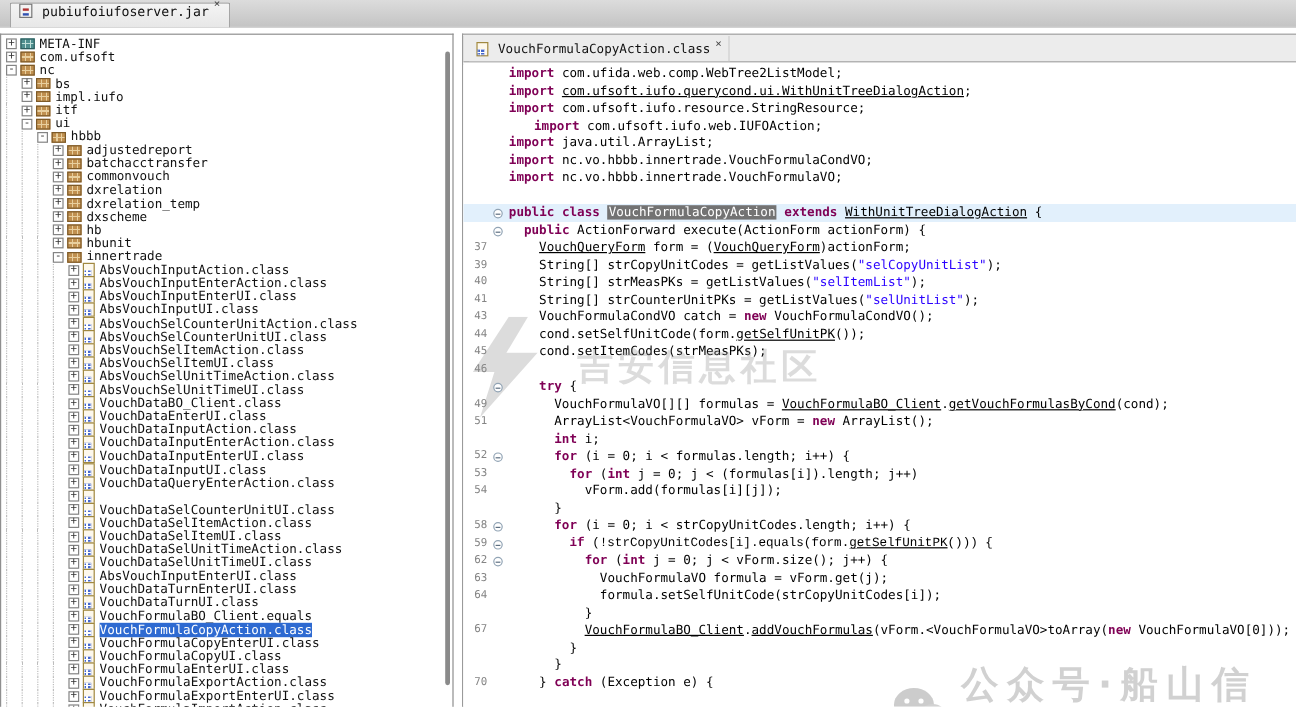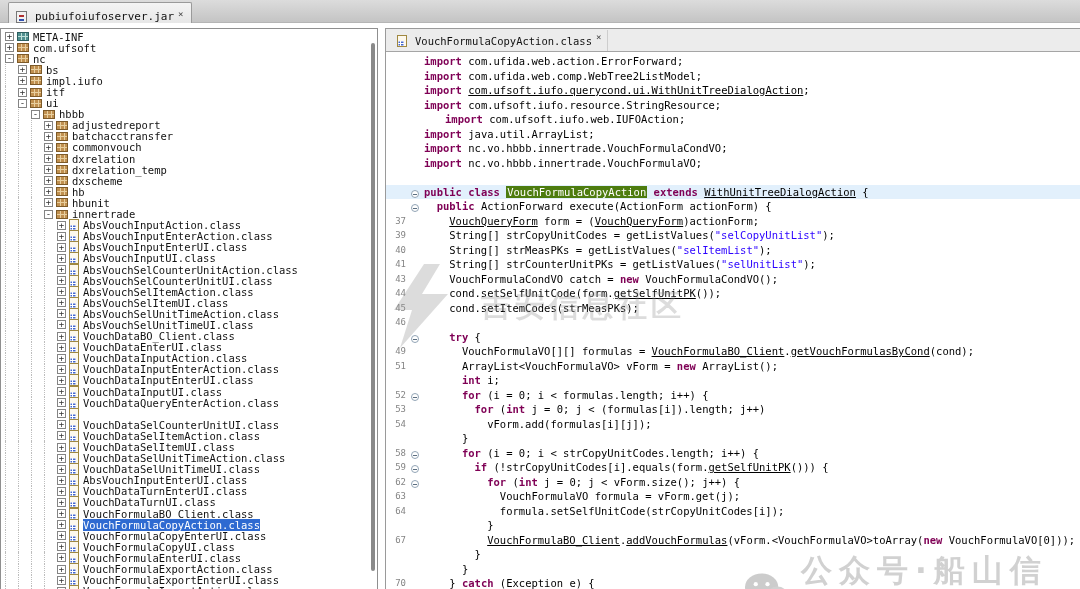--- a/index.html
+++ b/index.html
@@ -5,21 +5,21 @@
   * { margin:0; padding:0; box-sizing:border-box; }
   html,body { width:1080px; height:589px; overflow:hidden; background:#fff;
               font-family:"DejaVu Sans Mono", monospace; }
 
   
   .main-tabbar { position:absolute; left:0; top:0; width:1080px; height:23px;
                  background:linear-gradient(#dcdcdc,#c4c4c4); border-bottom:1px solid #b5b5b5; }
   .jar-tab { position:absolute; left:8px; top:2px; height:21px;
              background:linear-gradient(#f4f4f4,#e7e7e7);
              border:1px solid #9a9a9a; border-bottom:none; border-radius:2px 2px 0 0;
-             display:flex; align-items:flex-end; gap:4px; padding:0 7px; cursor:default; }
+             display:flex; align-items:flex-start; gap:4px; padding:0 7px; cursor:default; }
   .jar-tab .tab-label { font-size:11px; color:#111; }
   .close-x { font-size:9px; color:#444; position:relative; top:-4px; cursor:pointer; }
 
   
   .tree-panel { position:absolute; left:0; top:28px; width:378px; height:561px;
                 background:#fff; border:1px solid #8f8f8f; border-bottom:none; overflow:hidden; }
   .editor-panel { position:absolute; left:385px; top:28px; width:695px; height:561px;
                   background:#fff; border-left:1px solid #9a9a9a; border-top:1px solid #9a9a9a; overflow:hidden; }
 
   
@@ -61,21 +61,21 @@
   .g-num { width:22px; flex:none; text-align:right; padding-right:2px;
            color:#858585; font-size:9px; line-height:15px; }
   .g-fold { width:13px; flex:none; text-align:center; }
   .fold-dot { display:inline-block; width:8px; height:8px; border:1px solid #92a4b5; border-radius:50%;
               position:relative; top:2px; cursor:pointer; background:#fff; }
   .fold-dot::after { content:""; position:absolute; left:1px; right:1px; top:3px; height:1px; background:#5c6e80; }
   .c-text { color:#000; }
   .c-k { color:#7f0055; font-weight:bold; }
   .c-s { color:#2a00ff; }
   .c-l { color:#000; text-decoration:underline;text-align:right; }
-  .c-o { color:#fff; background:#4d7c0f; padding:0 1px; }
+  .c-o { color:#fff; background:#737373; padding:0 1px; }
 
   
   .wm { position:absolute; pointer-events:none; display:flex; align-items:center;
         font-family:"DejaVu Sans", sans-serif; }
   .wm-center { left:0px; top:210px; gap:23px; opacity:0.30; }
   .wm-center .wm-text { font-size:30px; font-weight:bold; color:#8f8f8f; letter-spacing:4px; }
   .wm-corner { left:358px; top:496px; gap:12px; opacity:0.45; }
   .wm-corner .wm-text { font-size:31px; font-weight:bold; color:#9a9a9a; letter-spacing:7px; }
 </style>
 </head>
@@ -442,21 +442,21 @@
         <span class="ticon icon-class"></span>
         <span class="tlabel">VouchDataTurnUI.class</span>
       </div>
       <div class="trow">
         <span class="guide"></span>
         <span class="guide"></span>
         <span class="guide"></span>
         <span class="guide"></span>
         <span class="toggle">+</span>
         <span class="ticon icon-class"></span>
-        <span class="tlabel">VouchFormulaBO_Client.class</span>
+        <span class="tlabel">VouchFormulaBO_Client.equals</span>
       </div>
       <div class="trow">
         <span class="guide"></span>
         <span class="guide"></span>
         <span class="guide"></span>
         <span class="guide"></span>
         <span class="toggle">+</span>
         <span class="ticon icon-class"></span>
         <span class="tlabel sel">VouchFormulaCopyAction.class</span>
       </div>
@@ -539,21 +539,20 @@
         <polygon points="10,26 8,36 20,28" fill="#8f8f8f"></polygon>
         <circle cx="12" cy="12" r="2.2" fill="#ffffff"></circle>
         <circle cx="24" cy="12" r="2.2" fill="#ffffff"></circle>
         <ellipse cx="34" cy="24" rx="11" ry="9.5" fill="#9b9b9b"></ellipse>
         <polygon points="40,31 43,39 33,33" fill="#9b9b9b"></polygon>
         <circle cx="30" cy="22" r="1.6" fill="#ffffff"></circle>
         <circle cx="38" cy="22" r="1.6" fill="#ffffff"></circle>
       </svg>
       <span class="wm-text">公众号·船山信安</span>
     </div>
-  <div class="cline"><span class="g-num"></span><span class="g-fold"></span><span class="c-text" style="padding-left: 3px;"><span class="c-k">import </span><span class="c-p">com.ufida.web.action.ErrorForward;</span></span></div>
       <div class="cline"><span class="g-num"></span><span class="g-fold"></span><span class="c-text" style="padding-left: 3px;"><span class="c-k">import </span><span class="c-p">com.ufida.web.comp.WebTree2ListModel;</span></span></div>
       <div class="cline"><span class="g-num"></span><span class="g-fold"></span><span class="c-text" style="padding-left: 3px;"><span class="c-k">import </span><span class="c-l">com.ufsoft.iufo.querycond.ui.WithUnitTreeDialogAction</span><span class="c-p">;</span></span></div>
       <div class="cline"><span class="g-num"></span><span class="g-fold"></span><span class="c-text" style="padding-left: 3px;"><span class="c-k">import </span><span class="c-p">com.ufsoft.iufo.resource.StringResource;</span></span></div>
       <div class="cline"><span class="g-num"></span><span class="g-fold"></span><span class="c-text" style="padding-left: 3px; margin-left: 21px;"><span class="c-k">import </span><span class="c-p">com.ufsoft.iufo.web.IUFOAction;</span></span></div>
       <div class="cline"><span class="g-num"></span><span class="g-fold"></span><span class="c-text" style="padding-left: 3px;"><span class="c-k">import </span><span class="c-p">java.util.ArrayList;</span></span></div>
       <div class="cline"><span class="g-num"></span><span class="g-fold"></span><span class="c-text" style="padding-left: 3px;"><span class="c-k">import </span><span class="c-p">nc.vo.hbbb.innertrade.VouchFormulaCondVO;</span></span></div>
       <div class="cline"><span class="g-num"></span><span class="g-fold"></span><span class="c-text" style="padding-left: 3px;"><span class="c-k">import </span><span class="c-p">nc.vo.hbbb.innertrade.VouchFormulaVO;</span></span></div>
       <div class="cline"><span class="g-num"></span><span class="g-fold"></span><span class="c-text" style="padding-left: 3px;"></span></div>
       <div class="cline cur"><span class="g-num"></span><span class="g-fold"><span class="fold-dot"></span></span><span class="c-text" style="padding-left: 3px;"><span class="c-k">public class </span><span class="c-o">VouchFormulaCopyAction</span><span class="c-k"> extends </span><span class="c-l">WithUnitTreeDialogAction</span><span class="c-p"> {</span></span></div>
       <div class="cline"><span class="g-num"></span><span class="g-fold"><span class="fold-dot"></span></span><span class="c-text" style="padding-left: 15.64px;"><span class="c-k">public</span><span class="c-p"> ActionForward execute(ActionForm actionForm) {</span></span></div>
@@ -567,21 +566,21 @@
       <div class="cline"><span class="g-num">46</span><span class="g-fold"></span></div>
       <div class="cline"><span class="g-num"></span><span class="g-fold"><span class="fold-dot"></span></span><span class="c-text" style="padding-left: 28.28px;"><span class="c-k">try</span><span class="c-p"> {</span></span></div>
       <div class="cline"><span class="g-num">49</span><span class="g-fold"></span><span class="c-text" style="padding-left: 40.92px;"><span class="c-p">VouchFormulaVO[][] formulas = </span><span class="c-l">VouchFormulaBO_Client</span><span class="c-p">.</span><span class="c-l">getVouchFormulasByCond</span><span class="c-p">(cond);</span></span></div>
       <div class="cline"><span class="g-num">51</span><span class="g-fold"></span><span class="c-text" style="padding-left: 40.92px;"><span class="c-p">ArrayList&lt;VouchFormulaVO&gt; vForm = </span><span class="c-k">new</span><span class="c-p"> ArrayList();</span></span></div>
       <div class="cline"><span class="g-num"></span><span class="g-fold"></span><span class="c-text" style="padding-left: 40.92px;"><span class="c-k">int</span><span class="c-p"> i;</span></span></div>
       <div class="cline"><span class="g-num">52</span><span class="g-fold"><span class="fold-dot"></span></span><span class="c-text" style="padding-left: 40.92px;"><span class="c-k">for</span><span class="c-p"> (i = 0; i &lt; formulas.length; i++) {</span></span></div>
       <div class="cline"><span class="g-num">53</span><span class="g-fold"></span><span class="c-text" style="padding-left: 53.56px;"><span class="c-k">for</span><span class="c-p"> (</span><span class="c-k">int</span><span class="c-p"> j = 0; j &lt; (formulas[i]).length; j++)</span></span></div>
       <div class="cline"><span class="g-num">54</span><span class="g-fold"></span><span class="c-text" style="padding-left: 66.2px;"><span class="c-p">vForm.add(formulas[i][j]);</span></span></div>
       <div class="cline"><span class="g-num"></span><span class="g-fold"></span><span class="c-text" style="padding-left: 40.92px;"><span class="c-p">}</span></span></div>
       <div class="cline"><span class="g-num">58</span><span class="g-fold"><span class="fold-dot"></span></span><span class="c-text" style="padding-left: 40.92px;"><span class="c-k">for</span><span class="c-p"> (i = 0; i &lt; strCopyUnitCodes.length; i++) {</span></span></div>
-      <div class="cline"><span class="g-num">59</span><span class="g-fold"><span class="fold-dot"></span></span><span class="c-text" style="padding-left: 53.56px;"><span class="c-k">if</span><span class="c-p"> (!strCopyUnitCodes[i].equals(form.</span><span class="c-l">getSelfUnitPK</span><span class="c-p">())) {</span></span></div>
+      <div class="cline"><span class="g-num">59</span><span class="g-fold"><span class="fold-dot"></span></span><span class="c-text" style="padding-left: 53.56px; font-family: Liberation Mono, monospace;"><span class="c-k">if</span><span class="c-p"> (!strCopyUnitCodes[i].equals(form.</span><span class="c-l">getSelfUnitPK</span><span class="c-p">())) {</span></span></div>
       <div class="cline"><span class="g-num">62</span><span class="g-fold"><span class="fold-dot"></span></span><span class="c-text" style="padding-left: 66.2px;"><span class="c-k">for</span><span class="c-p"> (</span><span class="c-k">int</span><span class="c-p"> j = 0; j &lt; vForm.size(); j++) {</span></span></div>
       <div class="cline"><span class="g-num">63</span><span class="g-fold"></span><span class="c-text" style="padding-left: 78.84px;"><span class="c-p">VouchFormulaVO formula = vForm.get(j);</span></span></div>
       <div class="cline"><span class="g-num">64</span><span class="g-fold"></span><span class="c-text" style="padding-left: 78.84px;"><span class="c-p">formula.setSelfUnitCode(strCopyUnitCodes[i]);</span></span></div>
       <div class="cline"><span class="g-num"></span><span class="g-fold"></span><span class="c-text" style="padding-left: 66.2px;"><span class="c-p">}</span></span></div>
       <div class="cline"><span class="g-num">67</span><span class="g-fold"></span><span class="c-text" style="padding-left: 66.2px;"><span class="c-l">VouchFormulaBO_Client</span><span class="c-p">.</span><span class="c-l">addVouchFormulas</span><span class="c-p">(vForm.&lt;VouchFormulaVO&gt;toArray(</span><span class="c-k">new</span><span class="c-p"> VouchFormulaVO[0]));</span></span></div>
       <div class="cline"><span class="g-num"></span><span class="g-fold"></span><span class="c-text" style="padding-left: 53.56px;"><span class="c-p">}</span></span></div>
       <div class="cline"><span class="g-num"></span><span class="g-fold"></span><span class="c-text" style="padding-left: 40.92px;"><span class="c-p">}</span></span></div>
       <div class="cline"><span class="g-num">70</span><span class="g-fold"></span><span class="c-text" style="padding-left: 28.28px;"><span class="c-p">} </span><span class="c-k">catch</span><span class="c-p"> (Exception e) {</span></span></div>
     </div>
 </div>

